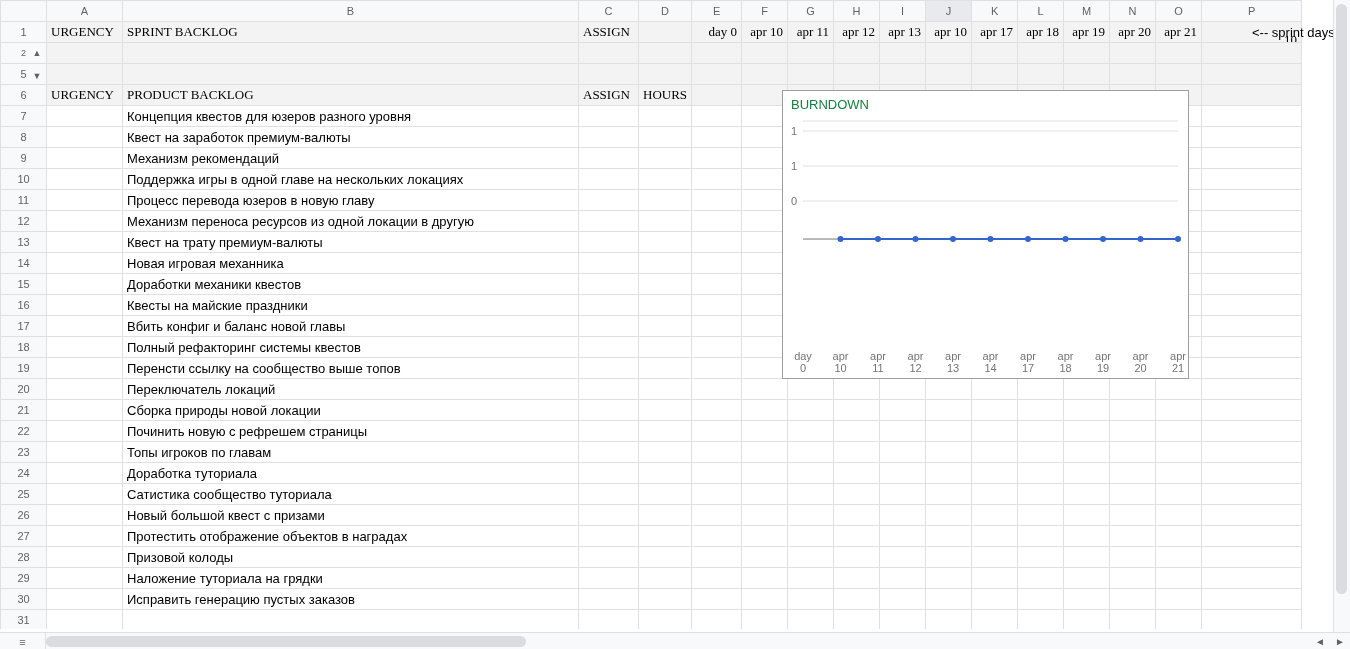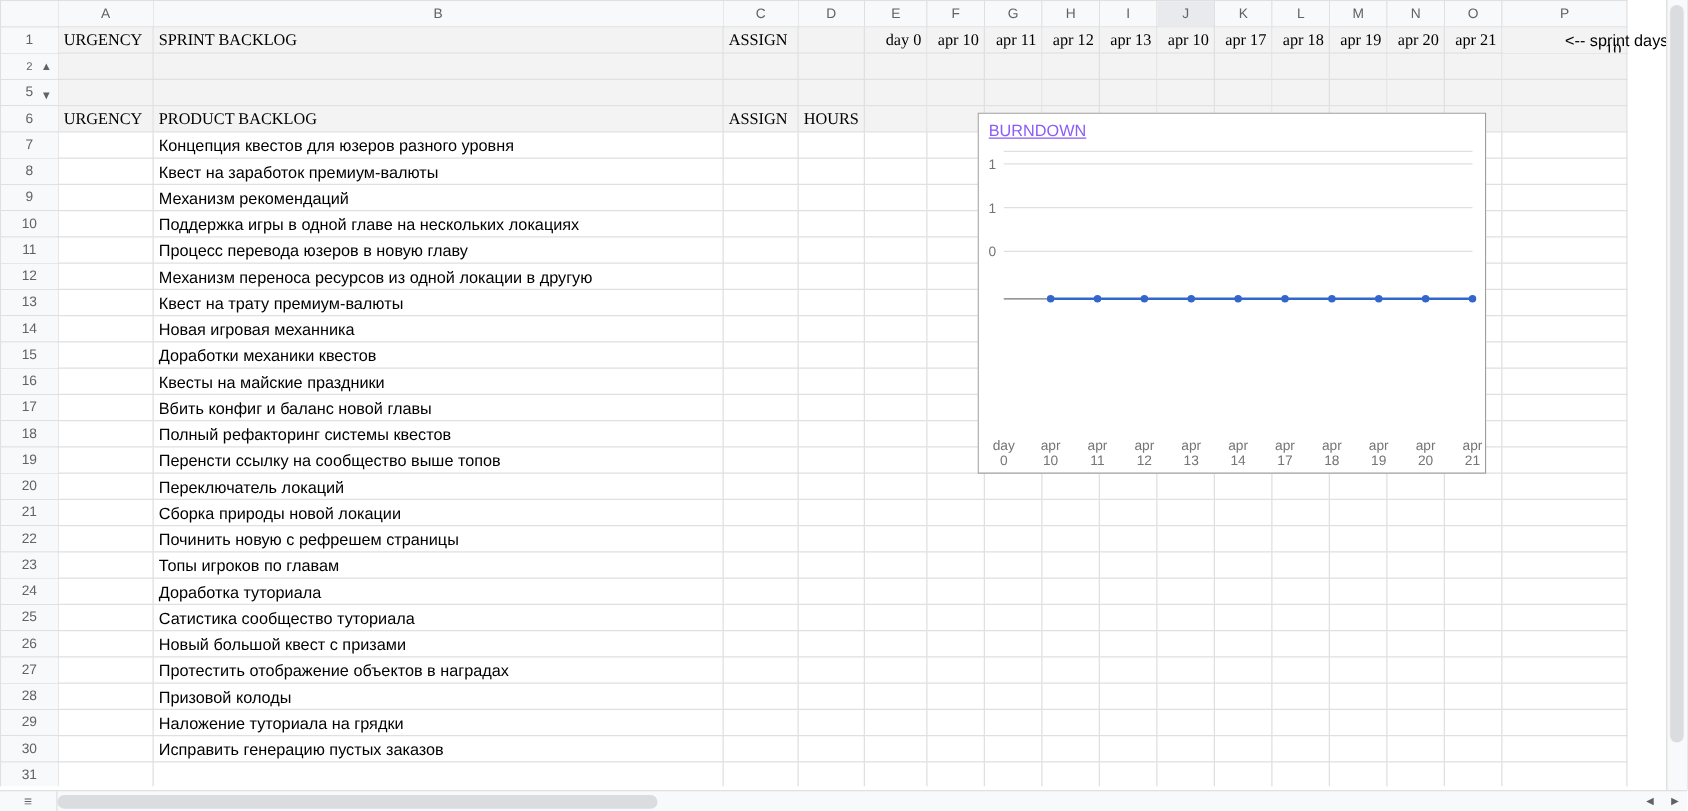--- a/index.html
+++ b/index.html
@@ -11,21 +11,21 @@
   th { background: #f8f9fa; color: #5f6368; text-align: center; font-size: 11px; border-color: #e0e0e0; }
   .corner, .rowhdr { background: #f8f9fa; color: #5f6368; text-align: center; font-size: 11px; position: sticky; }
   .colhdr { position: sticky; top: 0; }
   .sel-col { background: #e8eaed; }
   .row-short { height: 10px; }
   .gray-row td.cell { background: #f3f3f3; }
   .hdr-row td.cell { background: #f3f3f3; font-family: Liberation Serif, serif; }
   .right { text-align: right; }
   .collapse-ctrl { position:absolute; left:30px; width:14px; text-align:center; color:#5f6368; cursor:pointer; font-size:9px; }
   .chart { position: absolute; left: 782px; top: 90px; width: 407px; height: 289px; background: #fff; border: 1px solid #9e9e9e; }
-  .chart-title { padding: 6px 8px 4px; font-size: 13px; color: #8b5cf6; text-decoration: underline; }
+  .chart-title { padding: 6px 8px 4px; font-size: 13px; color: #15803d; }
   .chart-grid-line { stroke: #e0e0e0; stroke-width: 1; }
   .chart-axis-line { stroke: #757575; stroke-width: 1; }
   .chart-data-line { stroke: #3366cc; stroke-width: 2; fill: none; }
   .chart-point { fill: #3366cc; }
   .chart-tick-label { font-size: 11px; fill: #757575; text-anchor: middle; }
   .chart-y-label { font-size: 11px; fill: #757575; text-anchor: end; }
   .hscroll { position: absolute; left: 0; right: 40px; bottom: 0; height: 17px; background: #f8f9fa; border-top: 1px solid #e0e0e0; }
   .hscroll-track { position: absolute; left: 46px; right: 0; top: 3px; height: 11px; }
   .hscroll-thumb { position: absolute; left: 0; top: 0; height: 11px; background: #dadce0; border-radius: 6px; }
   .nav-arrows { position: absolute; right: 0; bottom: 0; height: 17px; width: 40px; display:flex; border-top:1px solid #e0e0e0; background:#f8f9fa;}

